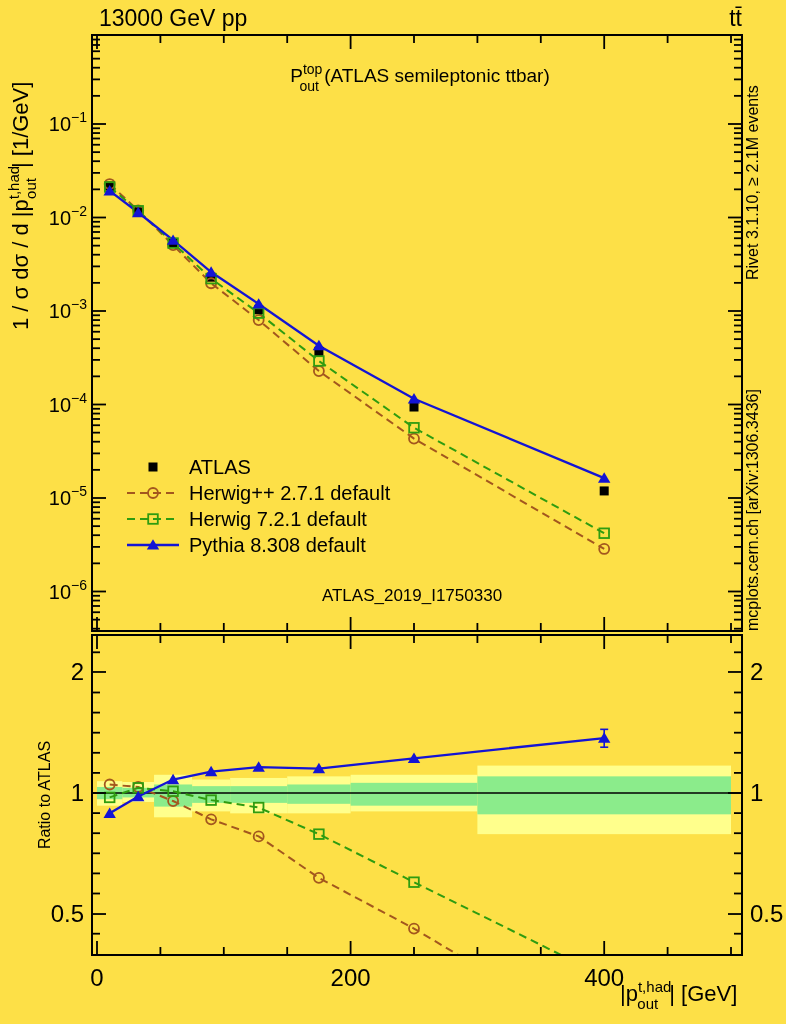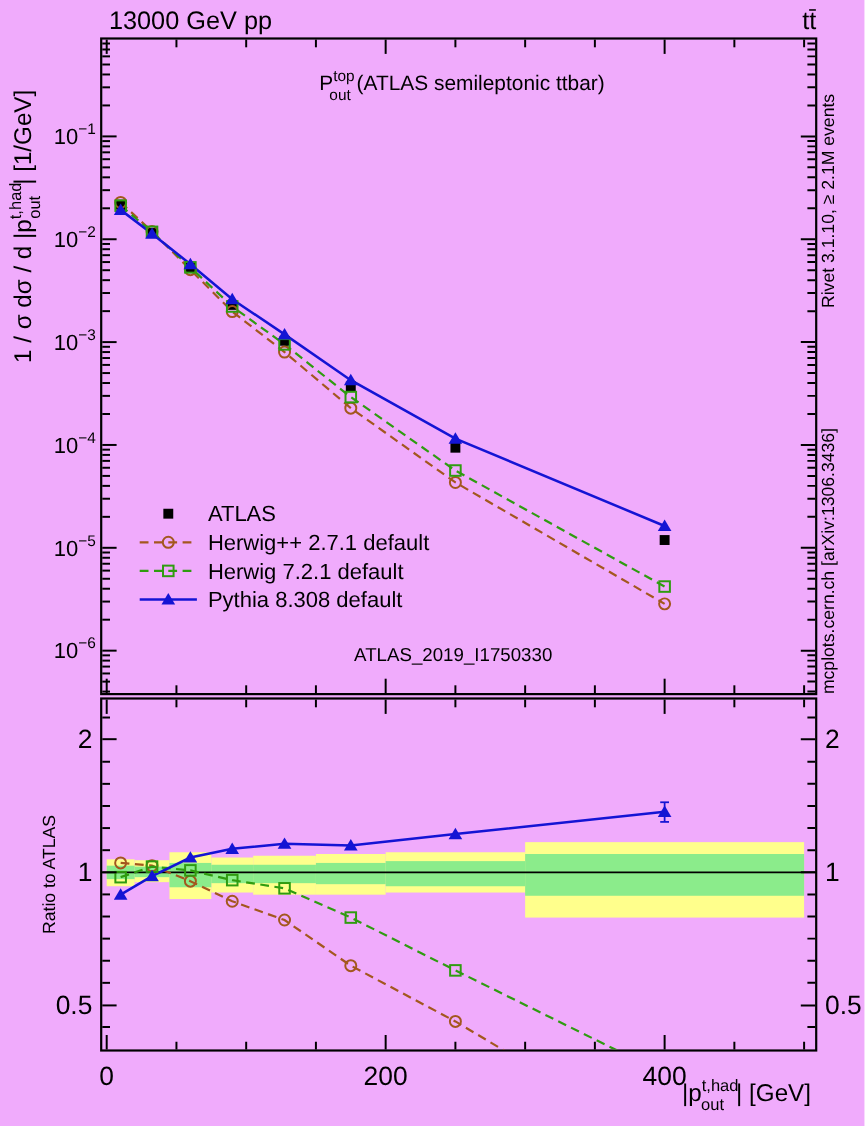--- a/index.html
+++ b/index.html
@@ -1,16 +1,16 @@
 <!DOCTYPE html>
 <html><head>
 <meta charset="utf-8">
 <style>
   html,body{margin:0;padding:0;background:#ffffff;}
-  #page{position:relative;width:786px;height:1024px;background:#f0abfc;overflow:hidden;
+  #page{position:relative;width:786px;height:1024px;background:#fde047;overflow:hidden;
         font-family:"Liberation Sans", sans-serif;}
   svg{display:block;}
   text{font-family:"Liberation Sans", sans-serif;fill:#000;}
 </style>
 </head>
 <body>
 
 <div id="page">
 <svg id="plot" width="786" height="1024" viewBox="0 0 786 1024">
   <defs>

